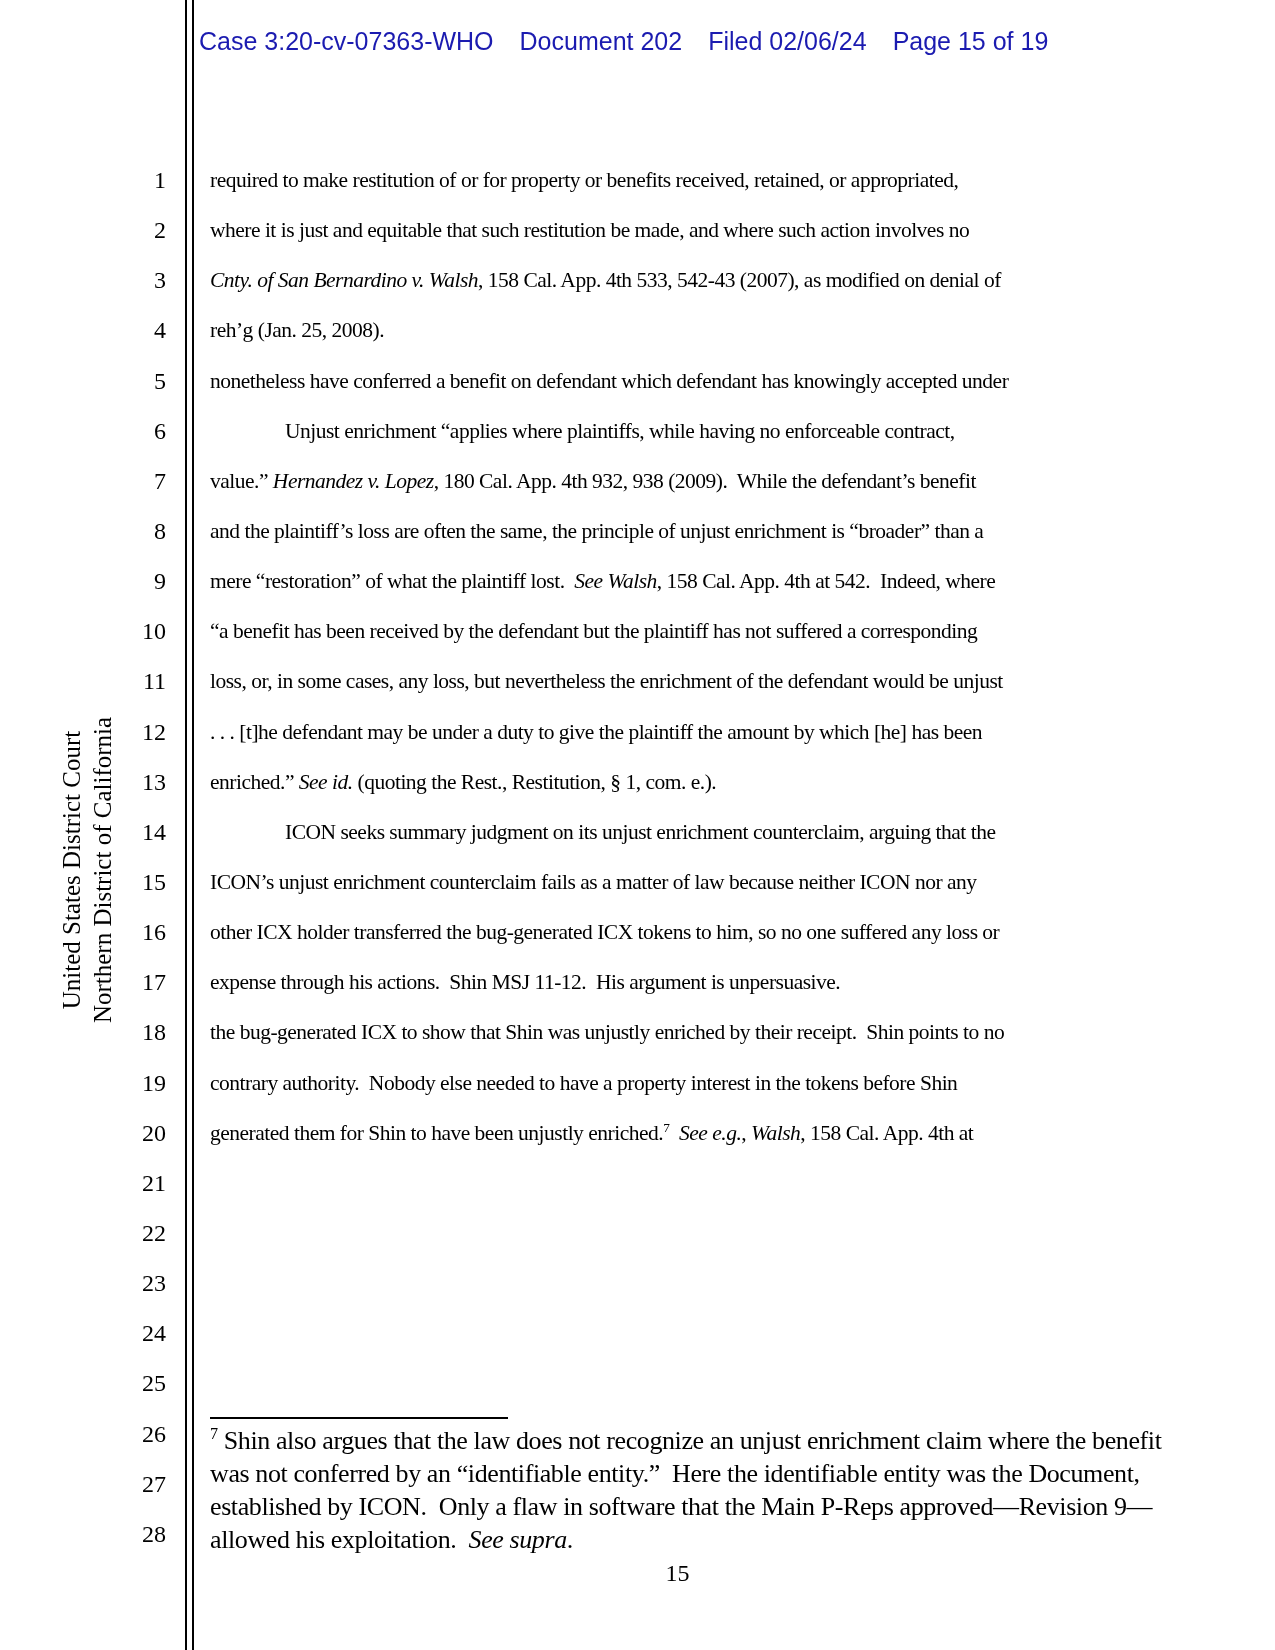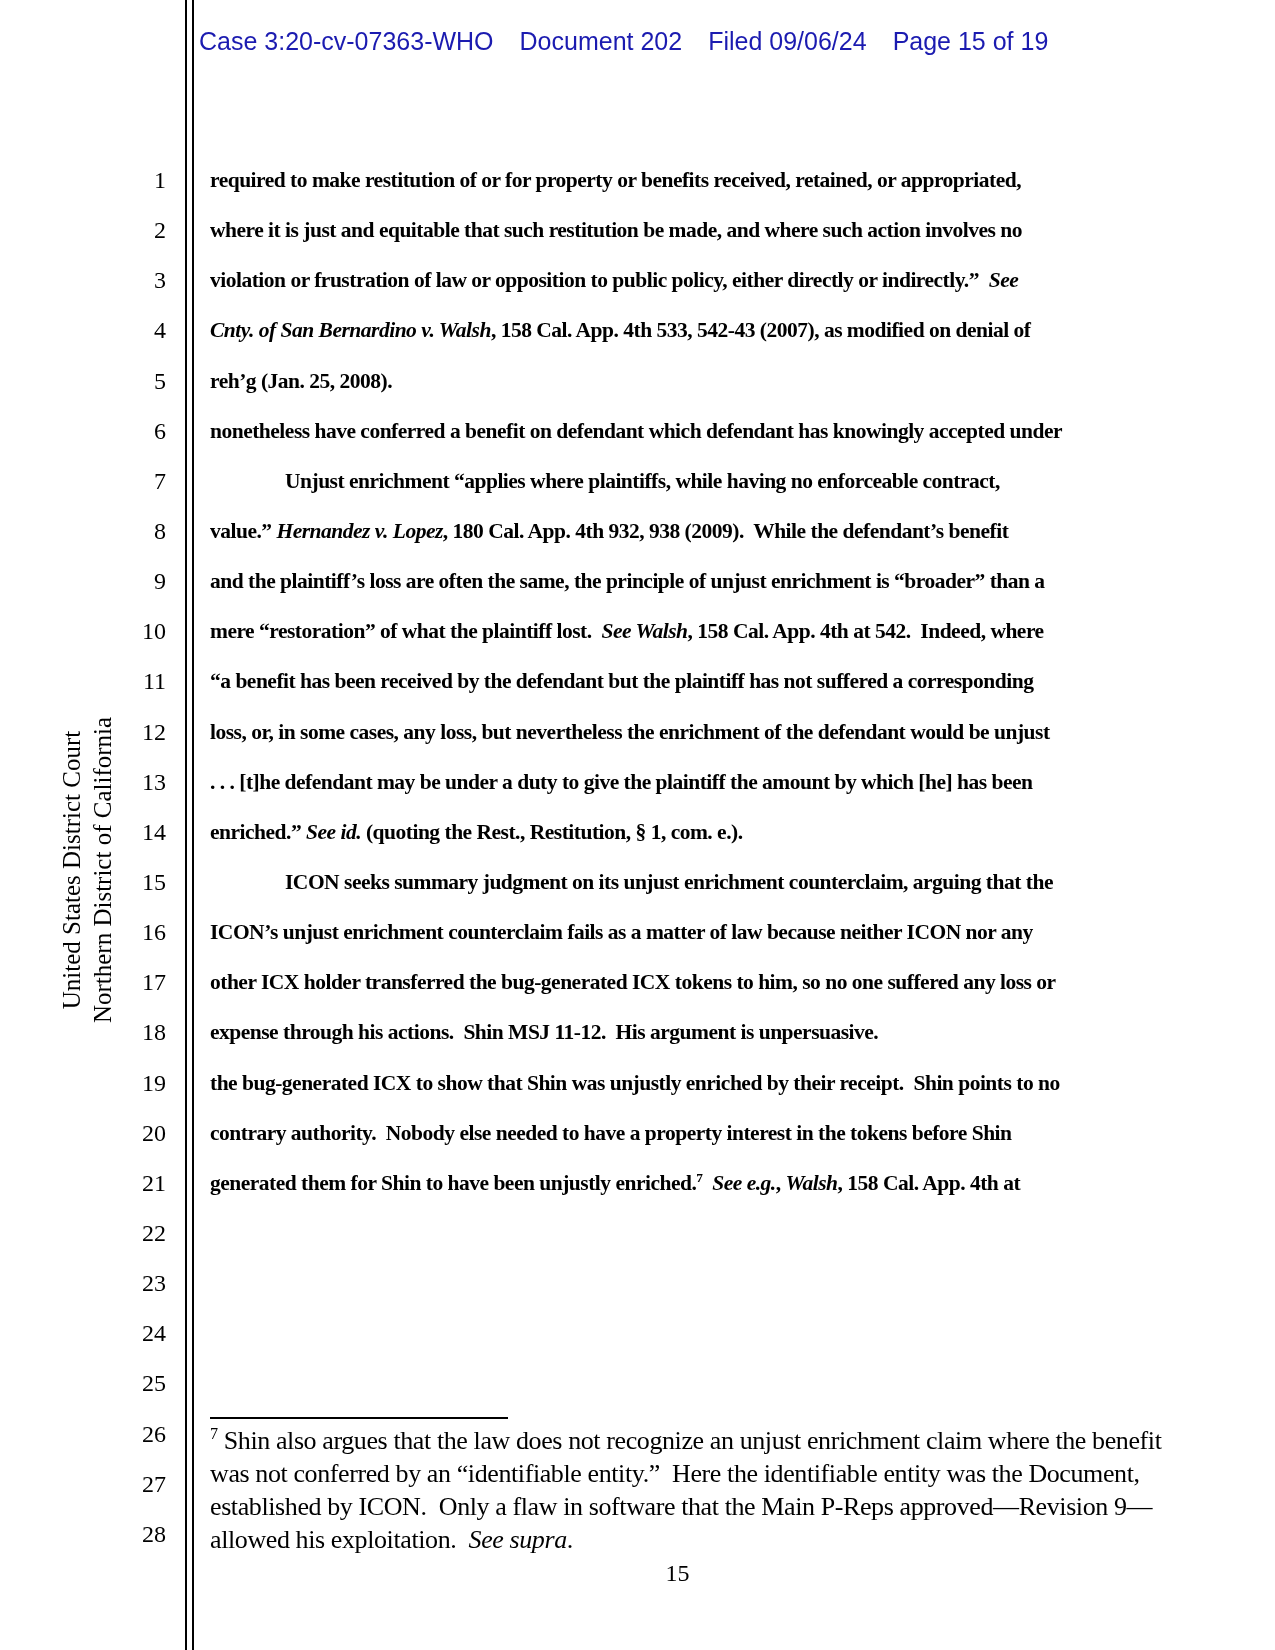--- a/index.html
+++ b/index.html
@@ -29,21 +29,21 @@
   .gutter {
     position:absolute; left:96px; top:155px; width:70px;
     text-align:right; font-size:24px;
   }
   .gutter .ln { height:50.15px; line-height:50.15px; }
 
   .body-text {
     position:absolute; left:210px; top:155px; width:940px;
     font-size:21.5px; letter-spacing:-0.5px;
   }
-  .body-text .bl { height:50.15px; line-height:50.15px; white-space:pre;font-weight:bold; }
+  .body-text .bl { height:50.15px; line-height:50.15px; white-space:pre; }
   .body-text .ind { padding-left:75px; }
 
   .fn-sep {
     position:absolute; left:210px; top:1417px; width:298px;
     border-top:2px solid #000;
   }
   .footnote {
     position:absolute; left:210px; top:1424px; width:960px;
     font-size:26px; letter-spacing:-0.4px;
   }
@@ -61,21 +61,21 @@
 <body>
 
 <div class="page">
 
   <div class="vrule vrule-left"></div>
   <div class="vrule vrule-right"></div>
 
   <div class="stamp">
     <span>Case 3:20-cv-07363-WHO</span>
     <span>Document 202</span>
-    <span>Filed 09/06/24</span>
+    <span>Filed 02/06/24</span>
     <span>Page 15 of 19</span>
   </div>
 
   <div class="sidebar">
     <div>United States District Court</div>
     <div>Northern District of California</div>
   </div>
 
   <div class="gutter">
     <div class="ln">1</div>
@@ -104,21 +104,20 @@
     <div class="ln">24</div>
     <div class="ln">25</div>
     <div class="ln">26</div>
     <div class="ln">27</div>
     <div class="ln">28</div>
   </div>
 
   <div class="body-text">
     <div class="bl"><span>required to make restitution of or for property or benefits received, retained, or appropriated,</span></div>
     <div class="bl"><span>where it is just and equitable that such restitution be made, and where such action involves no</span></div>
-    <div class="bl"><span>violation or frustration of law or opposition to public policy, either directly or indirectly.”  </span><em>See</em></div>
     <div class="bl"><em>Cnty. of San Bernardino v. Walsh</em><span>, 158 Cal. App. 4th 533, 542-43 (2007), as modified on denial of</span></div>
     <div class="bl"><span>reh’g (Jan. 25, 2008).</span></div>
     <div class="bl"><span>nonetheless have conferred a benefit on defendant which defendant has knowingly accepted under</span></div>
     <div class="bl ind"><span>Unjust enrichment “applies where plaintiffs, while having no enforceable contract,</span></div>
     <div class="bl"><span>value.” </span><em>Hernandez v. Lopez</em><span>, 180 Cal. App. 4th 932, 938 (2009).  While the defendant’s benefit</span></div>
     <div class="bl"><span>and the plaintiff’s loss are often the same, the principle of unjust enrichment is “broader” than a</span></div>
     <div class="bl"><span>mere “restoration” of what the plaintiff lost.  </span><em>See Walsh</em><span>, 158 Cal. App. 4th at 542.  Indeed, where</span></div>
     <div class="bl"><span>“a benefit has been received by the defendant but the plaintiff has not suffered a corresponding</span></div>
     <div class="bl"><span>loss, or, in some cases, any loss, but nevertheless the enrichment of the defendant would be unjust</span></div>
     <div class="bl"><span>. . . [t]he defendant may be under a duty to give the plaintiff the amount by which [he] has been</span></div>

